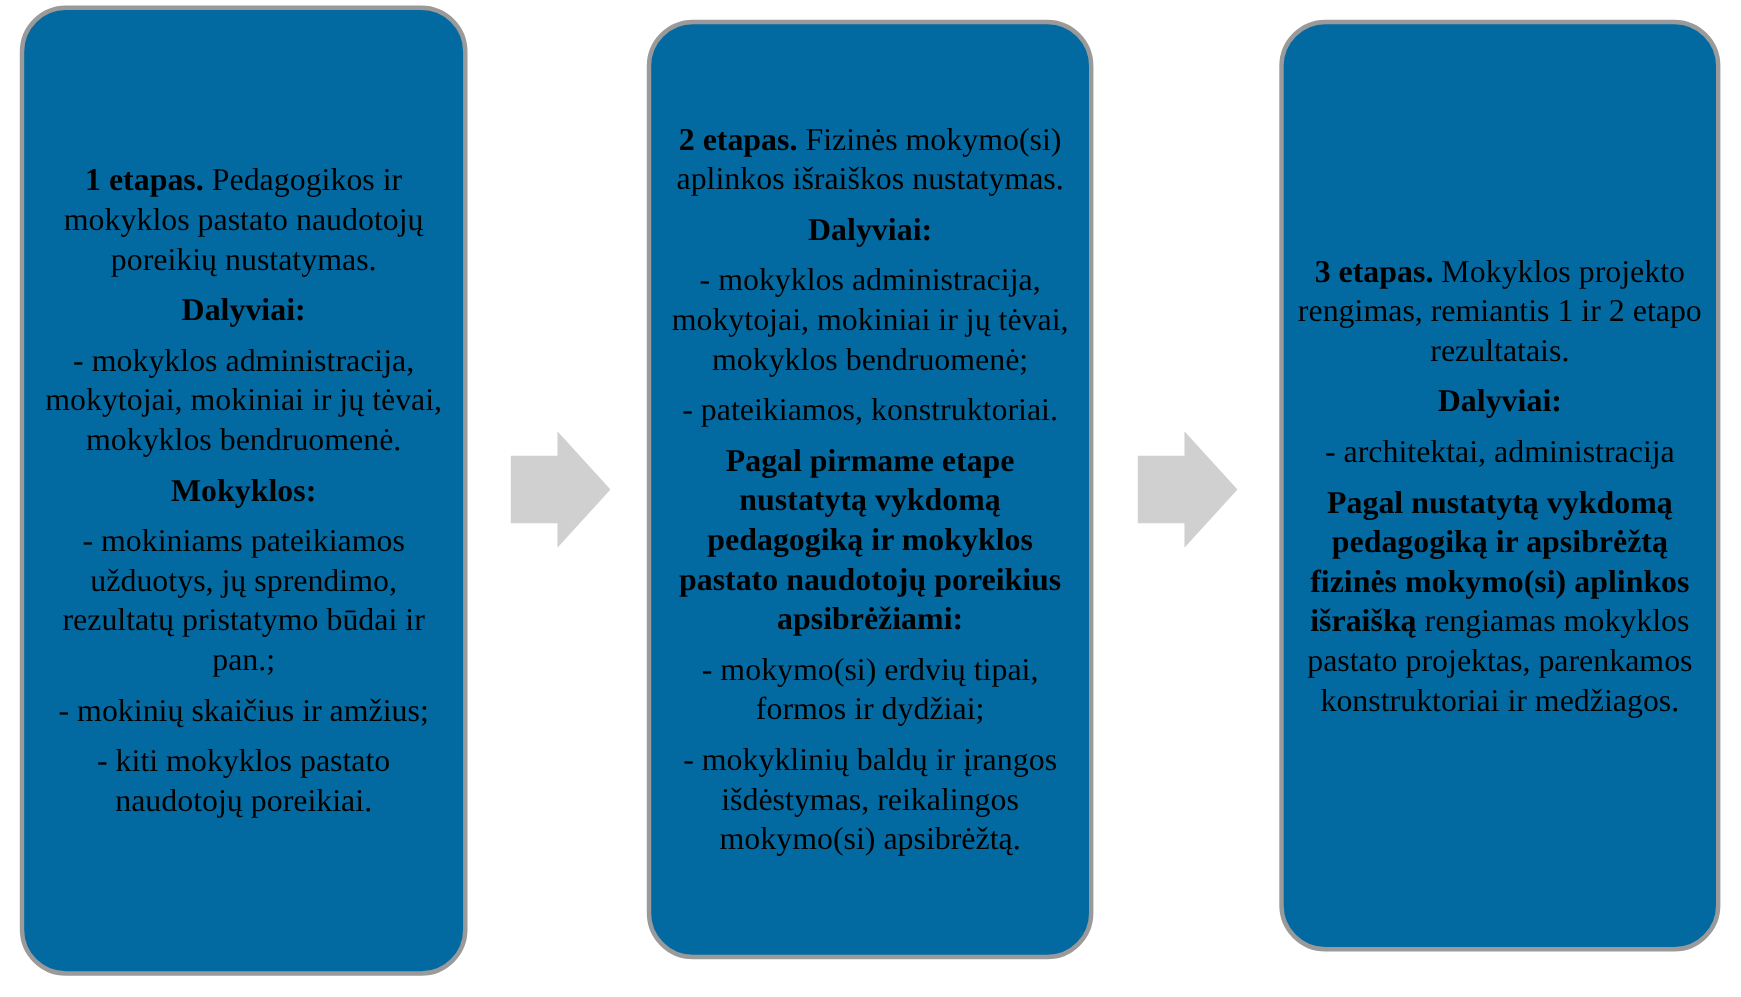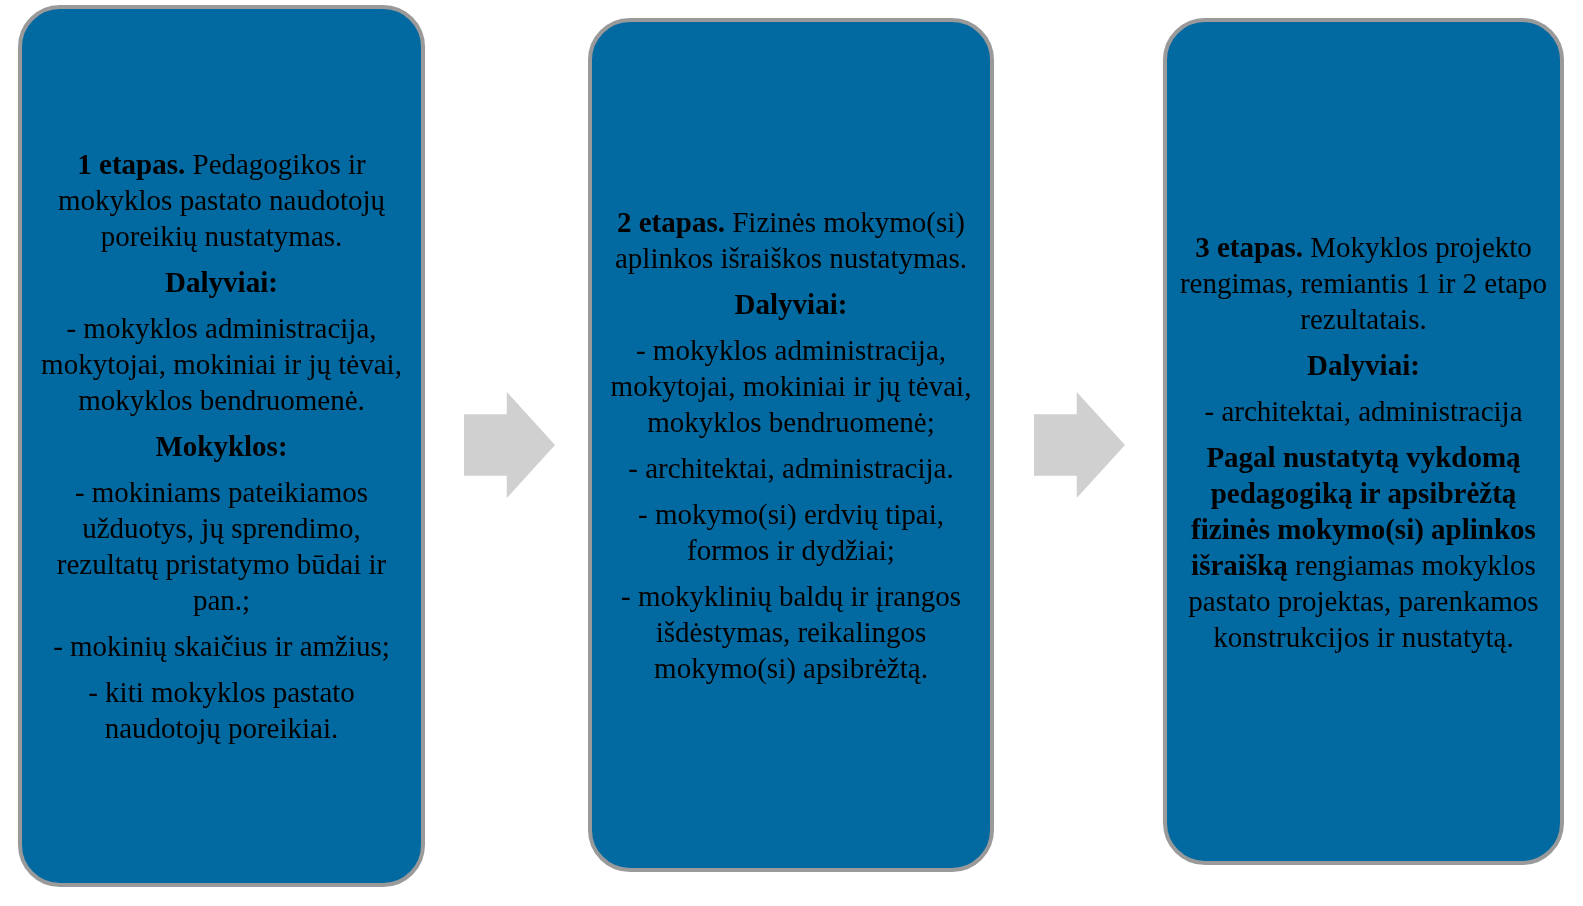--- a/index.html
+++ b/index.html
@@ -58,25 +58,26 @@
   <p class="para"><b class="run-bold"></b><span class="run">- mokinių skaičius ir amžius;</span></p>
   <p class="para"><b class="run-bold"></b><span class="run">- kiti mokyklos pastato naudotojų poreikiai.</span></p>
 </div>
 
 <div class="block-arrow" id="arrow-1"></div>
 
 <div class="stage-box" id="stage-2">
   <p class="para"><b class="run-bold">2 etapas.</b><span class="run"> Fizinės mokymo(si) aplinkos išraiškos nustatymas.</span></p>
   <p class="para"><b class="run-bold">Dalyviai:</b><span class="run"></span></p>
   <p class="para"><b class="run-bold"></b><span class="run">- mokyklos administracija, mokytojai, mokiniai ir jų tėvai, mokyklos bendruomenė;</span></p>
-  <p class="para"><b class="run-bold"></b><span class="run">- architektai, administracija.</span></p>
+  <p class="para"><b class="run-bold"></b><span class="run">- pateikiamos, konstruktoriai.</span></p>
+  <p class="para"><b class="run-bold">Pagal pirmame etape nustatytą vykdomą pedagogiką ir mokyklos pastato naudotojų poreikius apsibrėžiami:</b><span class="run"></span></p>
   <p class="para"><b class="run-bold"></b><span class="run">- mokymo(si) erdvių tipai, formos ir dydžiai;</span></p>
   <p class="para"><b class="run-bold"></b><span class="run">- mokyklinių baldų ir įrangos išdėstymas, reikalingos mokymo(si) apsibrėžtą.</span></p>
 </div>
 
 <div class="block-arrow" id="arrow-2"></div>
 
 <div class="stage-box" id="stage-3">
   <p class="para"><b class="run-bold">3 etapas.</b><span class="run"> Mokyklos projekto rengimas, remiantis 1 ir 2 etapo rezultatais.</span></p>
   <p class="para"><b class="run-bold">Dalyviai:</b><span class="run"></span></p>
   <p class="para"><b class="run-bold"></b><span class="run">- architektai, administracija</span></p>
-  <p class="para"><b class="run-bold">Pagal nustatytą vykdomą pedagogiką ir apsibrėžtą fizinės mokymo(si) aplinkos išraišką</b><span class="run"> rengiamas mokyklos pastato projektas, parenkamos konstrukcijos ir nustatytą.</span></p>
+  <p class="para"><b class="run-bold">Pagal nustatytą vykdomą pedagogiką ir apsibrėžtą fizinės mokymo(si) aplinkos išraišką</b><span class="run"> rengiamas mokyklos pastato projektas, parenkamos konstruktoriai ir medžiagos.</span></p>
 </div>
 
 </body></html>

